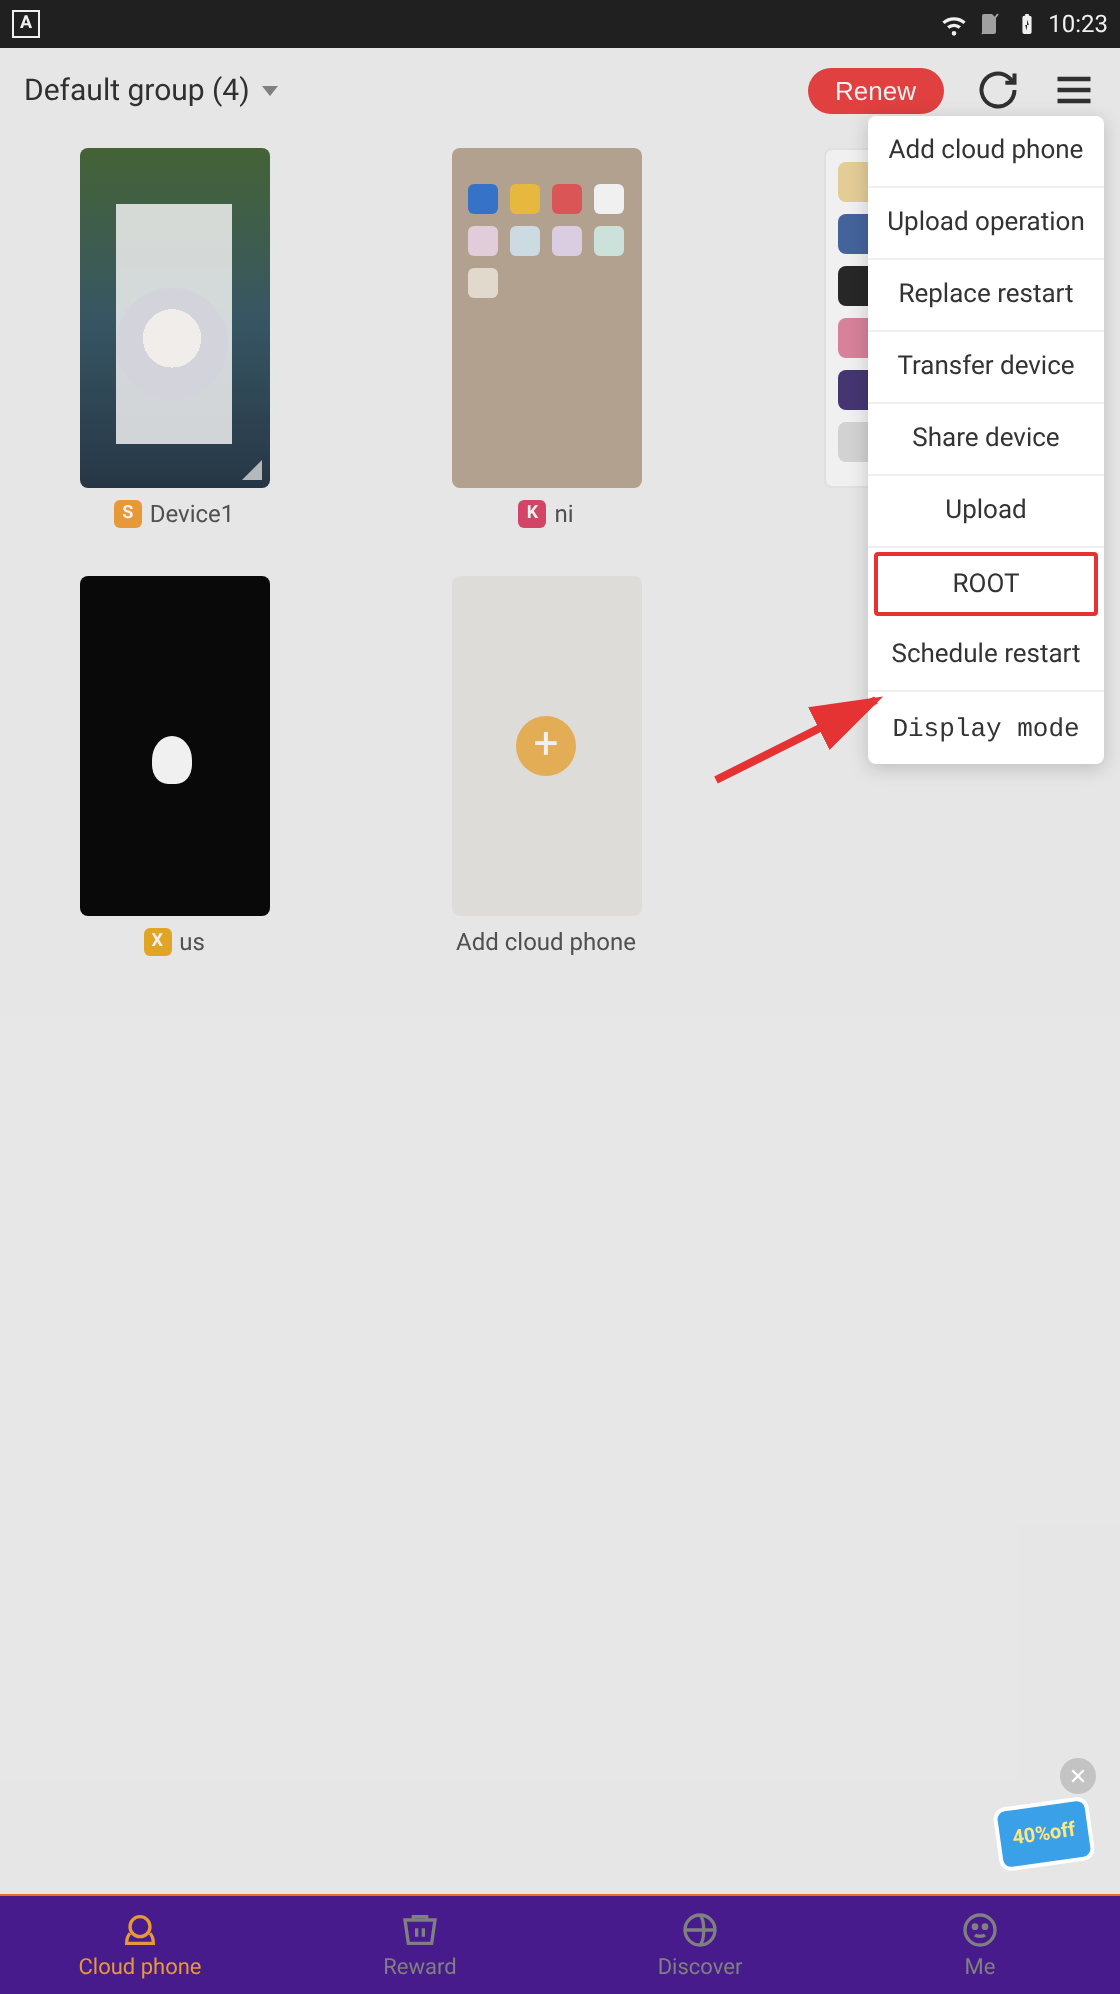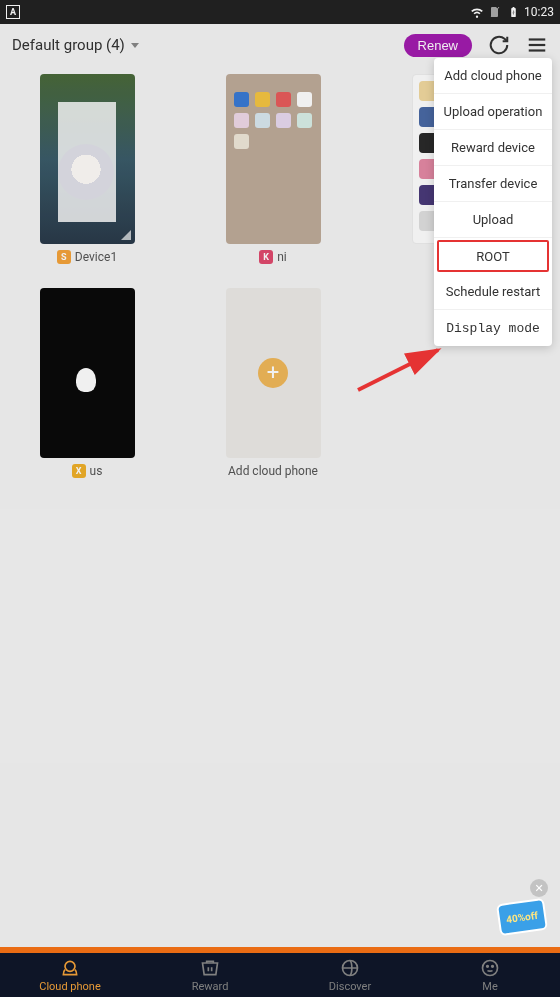--- a/index.html
+++ b/index.html
@@ -40,21 +40,21 @@
   .group-sel {
     display: flex; align-items: center; gap: 6px;
     font-size: 15px; color: #333; cursor: pointer;
   }
   .tri-down {
     width: 0; height: 0; border-left: 4px solid transparent;
     border-right: 4px solid transparent; border-top: 5px solid #888;
   }
   .header-right { display: flex; align-items: center; gap: 16px; }
   .renew-btn {
-    background: #a21caf; color: #fff; border: none;
+    background: #ef4444; color: #fff; border: none;
     border-radius: 14px; padding: 4px 14px; font-size: 13px;
     cursor: pointer;
   }
   .refresh-icon, .menu-icon { width: 22px; height: 22px; cursor: pointer; }
   .grid {
     padding: 8px 18px;
     display: flex;
     flex-wrap: wrap;
     gap: 24px 48px;
   }
@@ -138,21 +138,21 @@
     pointer-events: none;
   }
   
   .dim {
     position: absolute; inset: 0; background: rgba(0,0,0,0.06);
     z-index: 5; pointer-events: none;
   }
   
   .bottom-nav {
     position: absolute; bottom: 0; left: 0; right: 0; height: 50px;
-    background: #0f172a; border-top: 6px solid #f97316;
+    background: #4c1d95; border-top: 1px solid #f97316;
     display: flex;
   }
   .nav-item {
     flex: 1; display: flex; flex-direction: column; align-items: center;
     justify-content: center; gap: 2px; cursor: pointer;
     font-size: 11px; color: #888;
   }
   .nav-item.active { color: #f5a33a; }
   .nav-icon { width: 20px; height: 20px; }
   .promo {
@@ -292,22 +292,23 @@
     <div class="card-label">
       <span>Add cloud phone</span>
     </div>
   </div>
 
 </div>
 
 <div class="menu-wrap" id="menu-wrap">
     <div class="menu-item">Add cloud phone</div>
     <div class="menu-item">Upload operation</div>
-    <div class="menu-item">Reward device</div>
+    <div class="menu-item">Replace restart</div>
     <div class="menu-item">Transfer device</div>
+    <div class="menu-item">Share device</div>
     <div class="menu-item">Upload</div>
     <div class="menu-item highlight">ROOT</div>
     <div class="menu-item">Schedule restart</div>
     <div class="menu-item">Display mode</div>
   </div>
 
 <svg class="arrow" width="100" height="50">
   <defs>
     <marker id="ah" markerWidth="10" markerHeight="10" refX="8" refY="3" orient="auto">
       <path d="M0,0 L9,3 L0,6 Z" fill="#e53333"></path>

